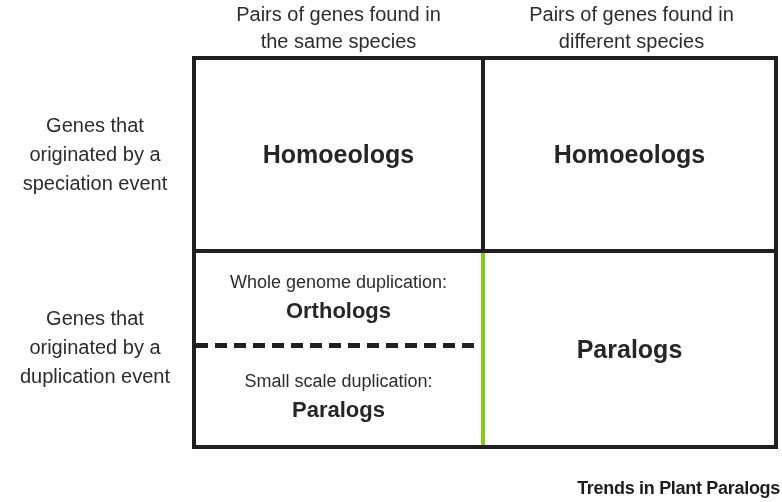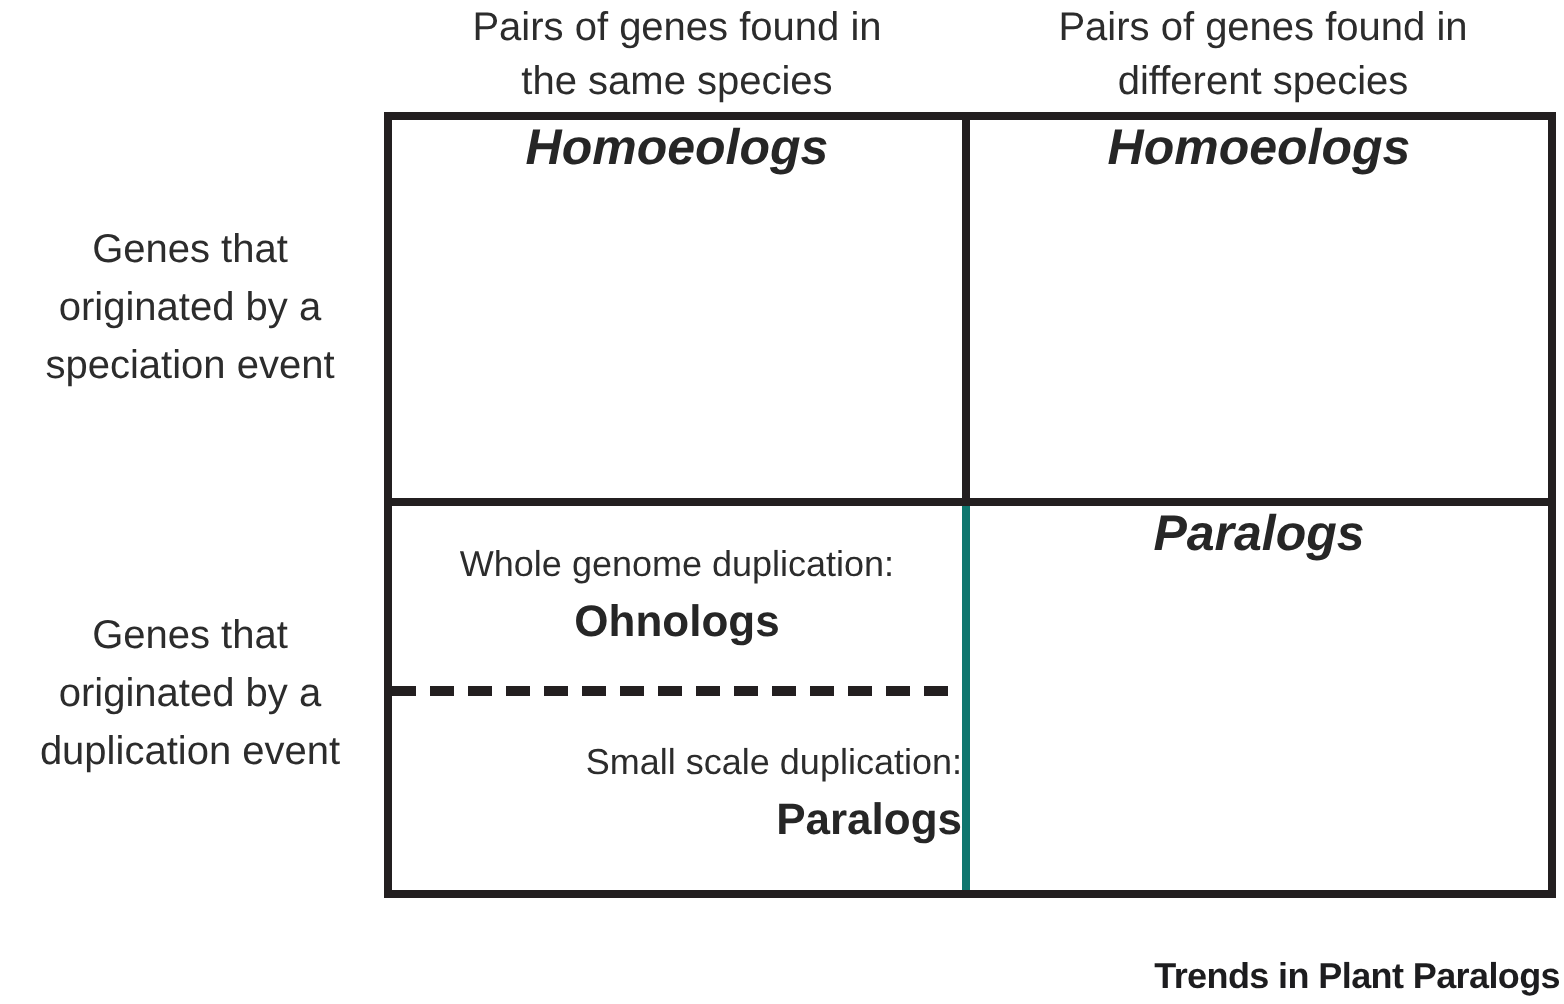--- a/index.html
+++ b/index.html
@@ -42,45 +42,45 @@
     height: 393px;
     box-sizing: border-box;
     border: 4px solid #231f20;
     display: grid;
     grid-template-columns: 1fr 1fr;
     grid-template-rows: 193px 1fr;
   }
   .cell {
     box-sizing: border-box;
     display: flex;
+    align-items: center;
     justify-content: center;
-    font-style: italic;
   }
   .cell.br { border-right: 4px solid #231f20; }
   .cell.bb { border-bottom: 4px solid #231f20; }
   .cell-label {
     font-weight: bold;
     font-size: 25px;
     color: #262626;
   }
   .split-cell {
     box-sizing: border-box;
-    border-right: 4px solid #0f766e;
+    border-right: 4px solid #84cc16;
     display: flex;
     flex-direction: column;
   }
   .sub {
     display: flex;
     flex-direction: column;
     align-items: center;
     justify-content: center;
     gap: 6px;
   }
   .sub.top { flex: 0 0 90px; }
-  .sub.bottom { flex: 1; align-items: flex-end; }
+  .sub.bottom { flex: 1; }
   .sub-caption { font-size: 18px; line-height: 20px; }
   .sub-label { font-size: 22px; font-weight: bold; color: #262626; }
   .dashed-divider {
     flex: 0 0 5px;
     width: 100%;
     background: repeating-linear-gradient(90deg, #231f20 0 12px, transparent 12px 19px);
   }
   .journal {
     position: absolute;
     right: 2px;
@@ -116,21 +116,21 @@
       <span class="cell-label">Homoeologs</span>
     </div>
 
     <div class="cell bb">
       <span class="cell-label">Homoeologs</span>
     </div>
 
     <div class="split-cell">
       <div class="sub top">
         <span class="sub-caption">Whole genome duplication:</span>
-        <span class="sub-label">Ohnologs</span>
+        <span class="sub-label">Orthologs</span>
       </div>
       <div class="dashed-divider"></div>
       <div class="sub bottom">
         <span class="sub-caption">Small scale duplication:</span>
         <span class="sub-label">Paralogs</span>
       </div>
     </div>
 
     <div class="cell">
       <span class="cell-label">Paralogs</span>

